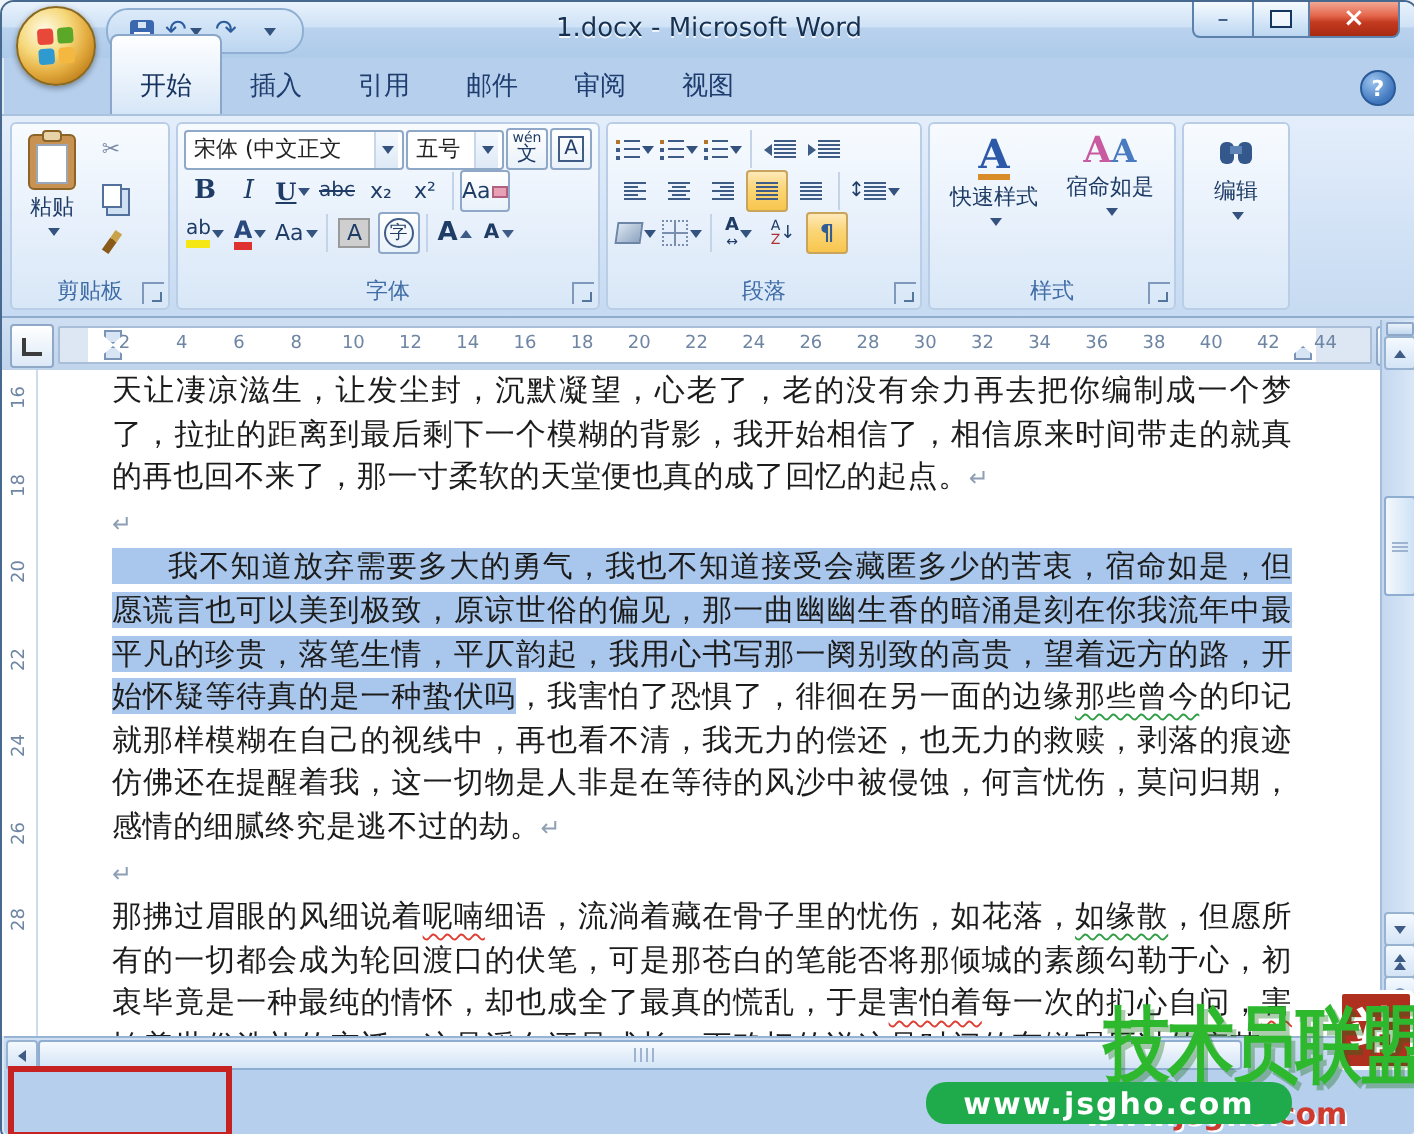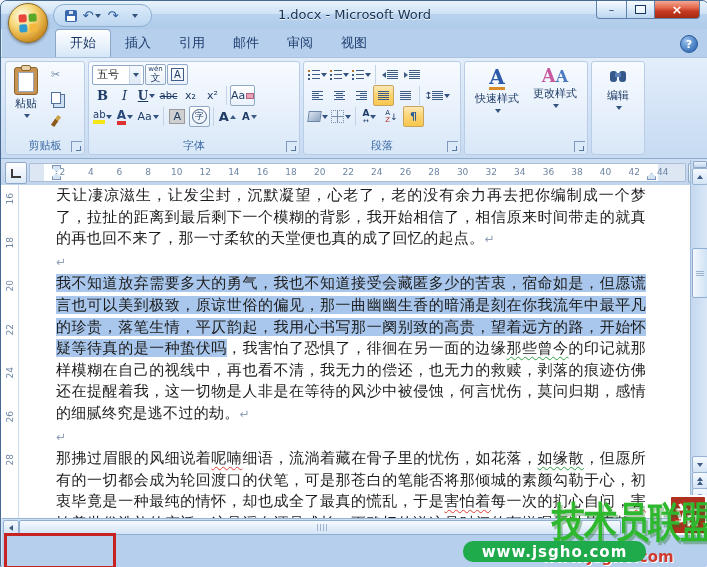--- a/index.html
+++ b/index.html
@@ -25,21 +25,21 @@
   .winctl{position:absolute;right:8px;top:0;display:flex;z-index:31;}
   .wbtn{height:17px;display:flex;align-items:center;justify-content:center;font-size:11px;color:#14365f;
     background:linear-gradient(#f6fafe,#dcebfa 45%,#bcd6f0);border:1px solid #5c82ab;border-top:none;}
   .wbtn.min{width:29px;border-radius:0 0 0 4px;}
   .wbtn.max{width:27px;border-left:none;}
   .maxbox{width:9px;height:7px;border:1px solid #14365f;background:rgba(255,255,255,.6);}
   .wbtn.close{width:44px;border-left:none;border-radius:0 0 4px 0;color:#fff;font-weight:bold;font-size:13px;
     background:linear-gradient(#f3a794,#e4674c 40%,#c33a20 60%,#a82a12);}
   
   .tabrow{position:absolute;left:0;top:28px;width:100%;height:28px;display:flex;align-items:flex-end;padding-left:54px;box-sizing:border-box;}
-  .tab{padding:4px 14px 5px;font-size:13px;color:#1e3c6e;border-radius:4px 4px 0 0;}
+  .tab{padding:16px 14px 5px;font-size:13px;color:#1e3c6e;border-radius:4px 4px 0 0;}
   .tab.active{background:linear-gradient(#fdfeff,#e8f1fb 60%,#d6e6f7);border:1px solid #8aa6c8;border-bottom:none;color:#15325e;}
   .helpbtn{position:absolute;right:10px;top:34px;width:16px;height:16px;border-radius:50%;
     background:radial-gradient(circle at 35% 30%,#9cc4ef,#3f76bd 70%);color:#fff;font-size:11px;font-weight:bold;
     display:flex;align-items:center;justify-content:center;border:1px solid #2a5a97;}
   
   .ribbon{position:absolute;left:0;top:56px;width:100%;height:102px;box-sizing:border-box;
     background:linear-gradient(#e4eefb,#d3e3f6 55%,#c6daf1);border-top:1px solid #a9c2de;border-bottom:1px solid #90add0;
     display:flex;gap:3px;padding:3px 2px 2px 4px;}
   .group{position:relative;box-sizing:border-box;height:94px;border:1px solid #b9cee6;border-radius:3px;
     background:linear-gradient(#f7fbff,#e7f0fb 55%,#d8e7f7);display:flex;flex-direction:column;padding:2px 3px 14px;}
@@ -105,21 +105,21 @@
     display:flex;align-items:center;justify-content:center;}
   .ruler-toggle i{width:9px;height:10px;background:#fff;border:1px solid #7a94b8;box-shadow:inset 0 2px 0 #bcd2ea;}
   
   .docwrap{position:absolute;left:0;top:184px;width:691px;height:333px;background:#fff;overflow:hidden;}
   .vruler{position:absolute;left:0;top:0;width:17px;height:100%;background:#fff;border-right:1px solid #cddced;}
   .vnums{display:flex;flex-direction:column;margin-top:-8px;}
   .vnums span{flex:none;height:43.5px;display:flex;align-items:center;justify-content:center;font-size:9px;color:#6e85a3;transform:rotate(-90deg);}
   .page{position:absolute;left:55px;top:0;width:590px;height:100%;}
   .para{margin:0;font-size:15px;line-height:21.6px;color:#1c1c1c;text-align:justify;letter-spacing:.3px;}
   .pm{color:#8fa0b5;font-size:12px;letter-spacing:0;}
-  .sel{background:#a9c7ec;}
+  .sel{background:#a9c7ec;padding-left:28px;}
   .sp{text-decoration:underline wavy #e03c31 1px;text-underline-offset:3px;}
   .gr{text-decoration:underline wavy #2f9e44 1px;text-underline-offset:3px;}
   
   .vscroll{position:absolute;right:1px;top:159px;width:16px;height:358px;background:linear-gradient(90deg,#c4d8ef,#d9e7f7);border-left:1px solid #a3bcda;z-index:20;}
   .split{position:absolute;left:2px;top:1px;width:12px;height:5px;background:linear-gradient(#eaf2fb,#c2d8ef);border:1px solid #8fa8c8;border-radius:1px;}
   .sbtn{position:absolute;left:1px;width:14px;height:15px;background:linear-gradient(#f4f9fe,#d4e4f6);border:1px solid #98b2d2;border-radius:2px;display:flex;align-items:center;justify-content:center;}
   .vthumb{position:absolute;left:1px;top:88px;width:14px;height:48px;background:linear-gradient(90deg,#f3f8fd,#cfe2f5);border:1px solid #8fadd1;border-radius:2px;display:flex;align-items:center;justify-content:center;}
   .vthumb i{width:8px;height:1px;background:#9db3cf;box-shadow:0 2px 0 #9db3cf,0 -2px 0 #9db3cf;}
   .hscroll{position:absolute;left:1px;top:517px;width:689px;height:16px;background:linear-gradient(#cfe0f3,#c0d5ee);border-top:1px solid #98b4d4;z-index:20;}
   .hbtn{position:absolute;top:1px;width:14px;height:13px;background:linear-gradient(#f4f9fe,#d4e4f6);border:1px solid #98b2d2;border-radius:2px;display:flex;align-items:center;justify-content:center;}
@@ -227,20 +227,26 @@
               <span style="width:4px;height:12px;background:linear-gradient(#caa24a 40%,#8a5a1a 40%);transform:rotate(35deg)"></span>
             </span>
         </div>
       </div>
       <div class="glabel">剪贴板</div>
       <span class="dl"></span>
     </div>
 
     <div class="group" style="width:212px">
       <div class="row">
+        <div class="combo" style="width:110px">
+          <span class="cv">宋体 (中文正文</span>
+            <span class="cd">
+              <span class="caret"></span>
+            </span>
+        </div>
         <div class="combo" style="width:44px">
           <span class="cv">五号</span>
             <span class="cd">
               <span class="caret"></span>
             </span>
         </div>
         <span class="btn frame">
           <span class="stack">
               <span class="tiny">wén</span>
               <span style="font-size:10px">文</span>
@@ -391,24 +397,25 @@
 
     <div class="group" style="width:124px">
       <div style="display:flex;justify-content:center;gap:4px">
         <div class="bigbtn">
           <span class="qs-a">A</span>
           <span>快速样式</span>
           <span class="caret"></span>
         </div>
         <div class="bigbtn">
           <span class="cs-aa"><span class="a1">A</span><span class="a2">A</span></span>
-          <span>更改样式</span>
+          <span>宿命如是</span>
           <span class="caret"></span>
         </div>
       </div>
+      <div class="glabel">样式</div>
       <span class="dl"></span>
     </div>
 
     <div class="group" style="width:54px">
       <div class="bigbtn" style="margin:0 auto">
         <span class="binoc"></span>
         <span style="margin-top:4px">编辑</span>
         <span class="caret"></span>
       </div>
 

